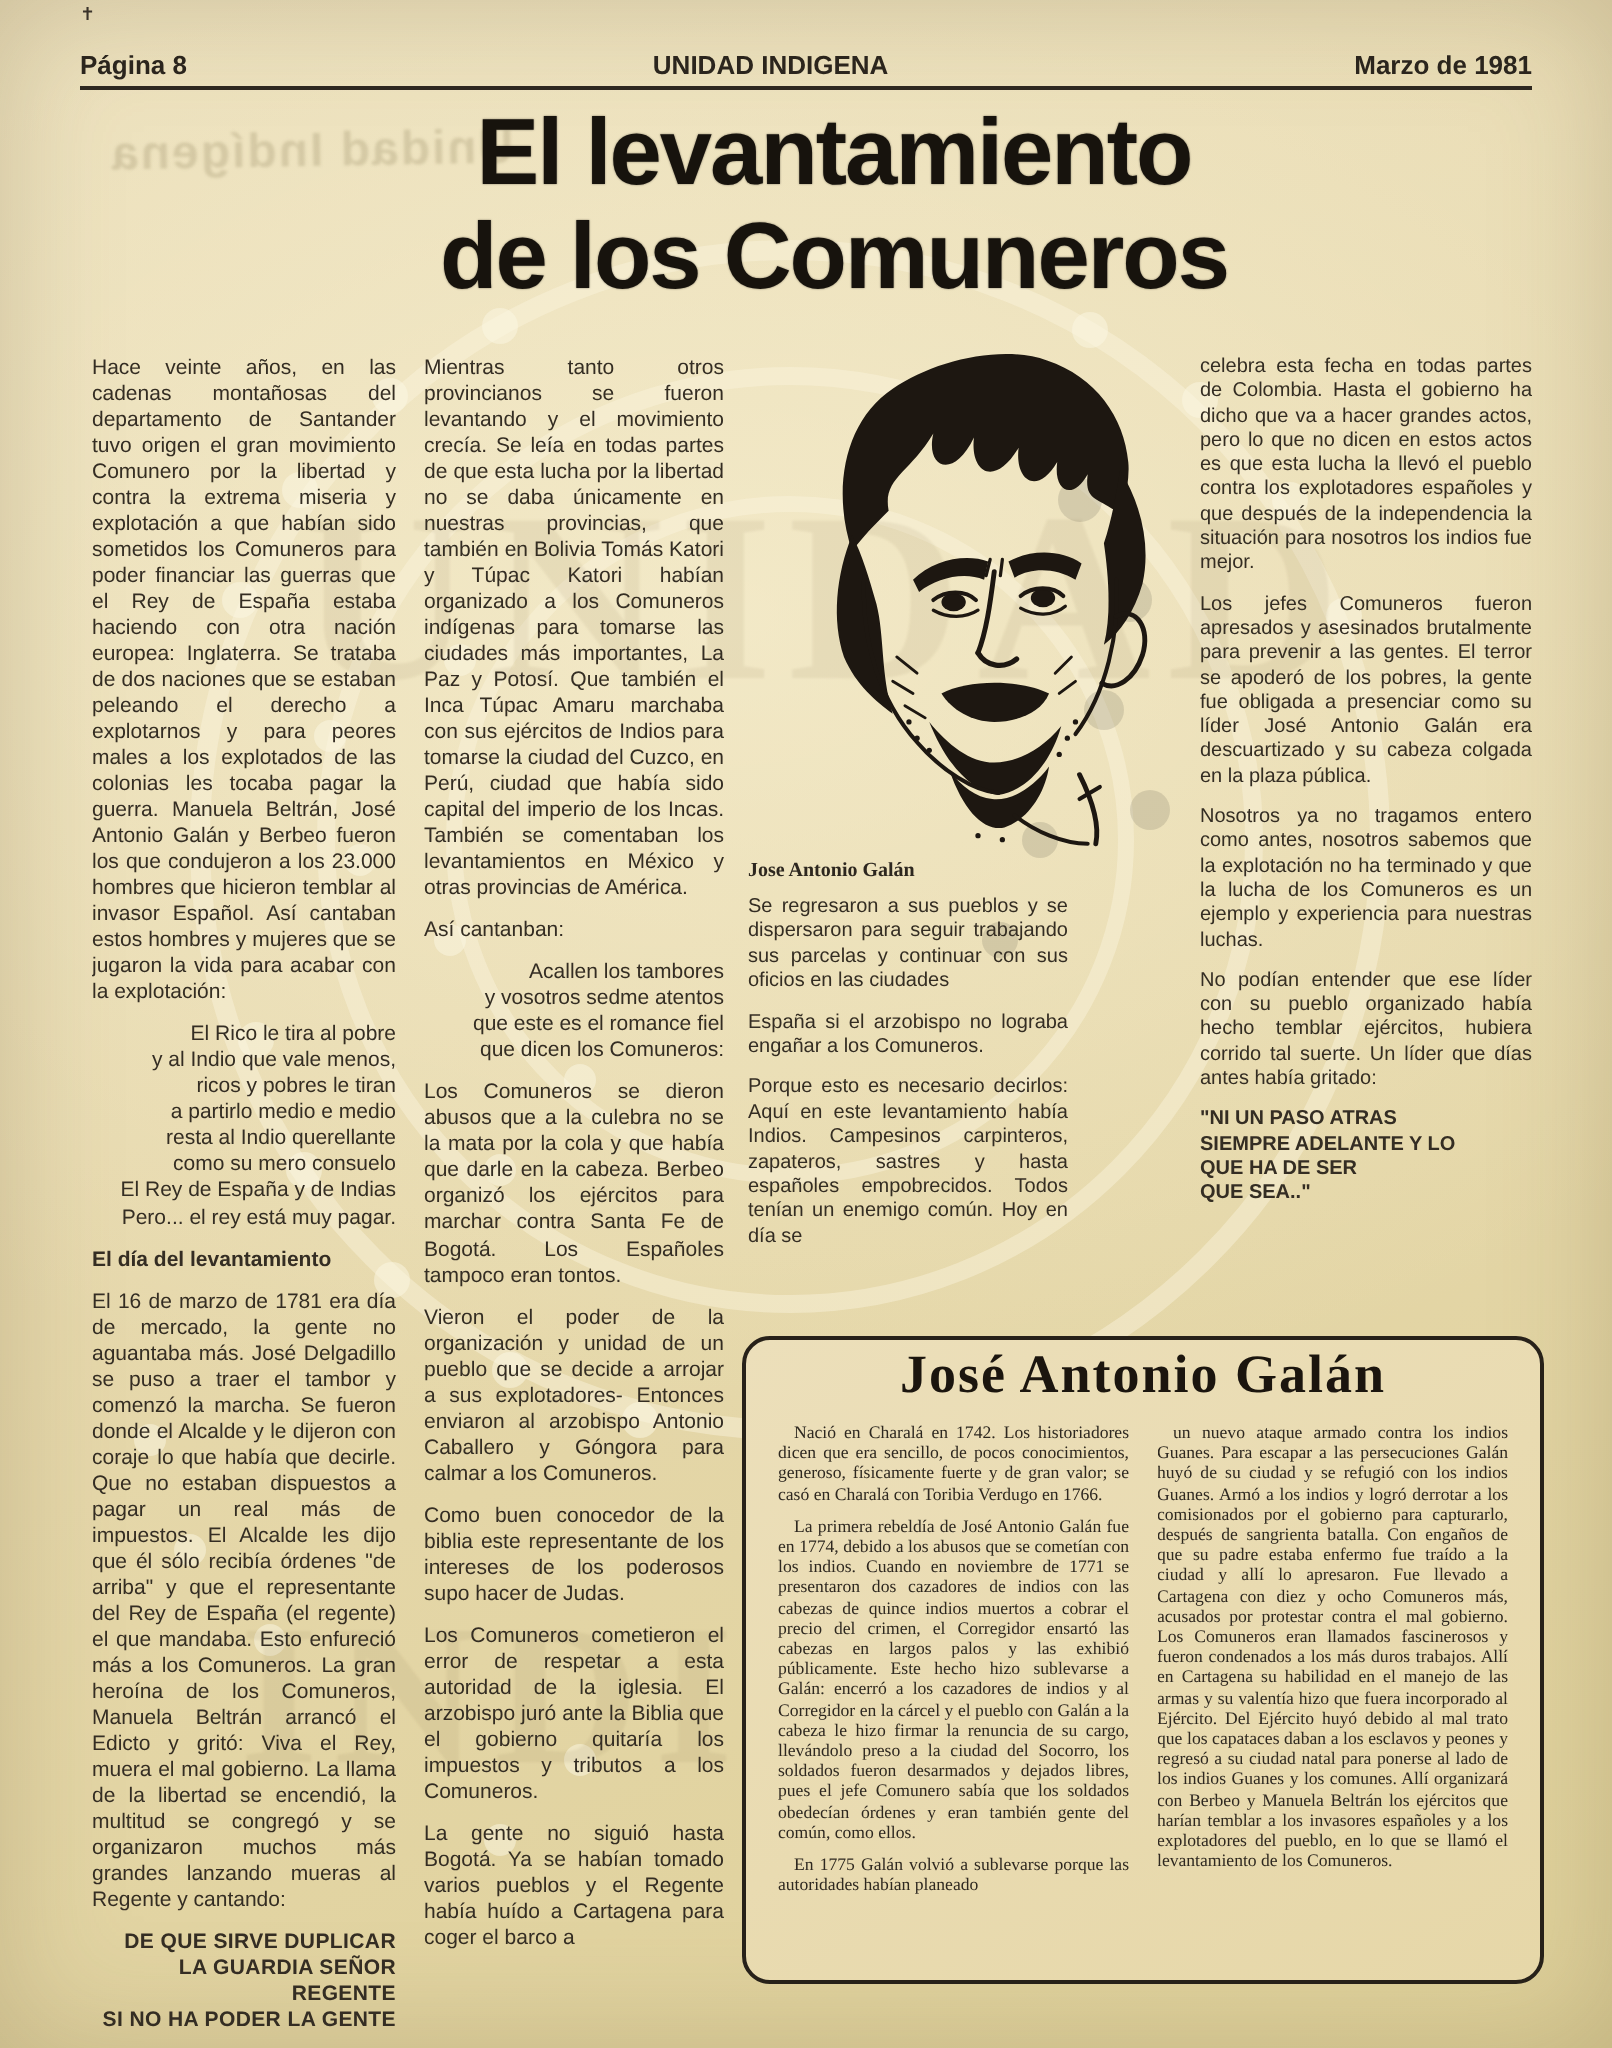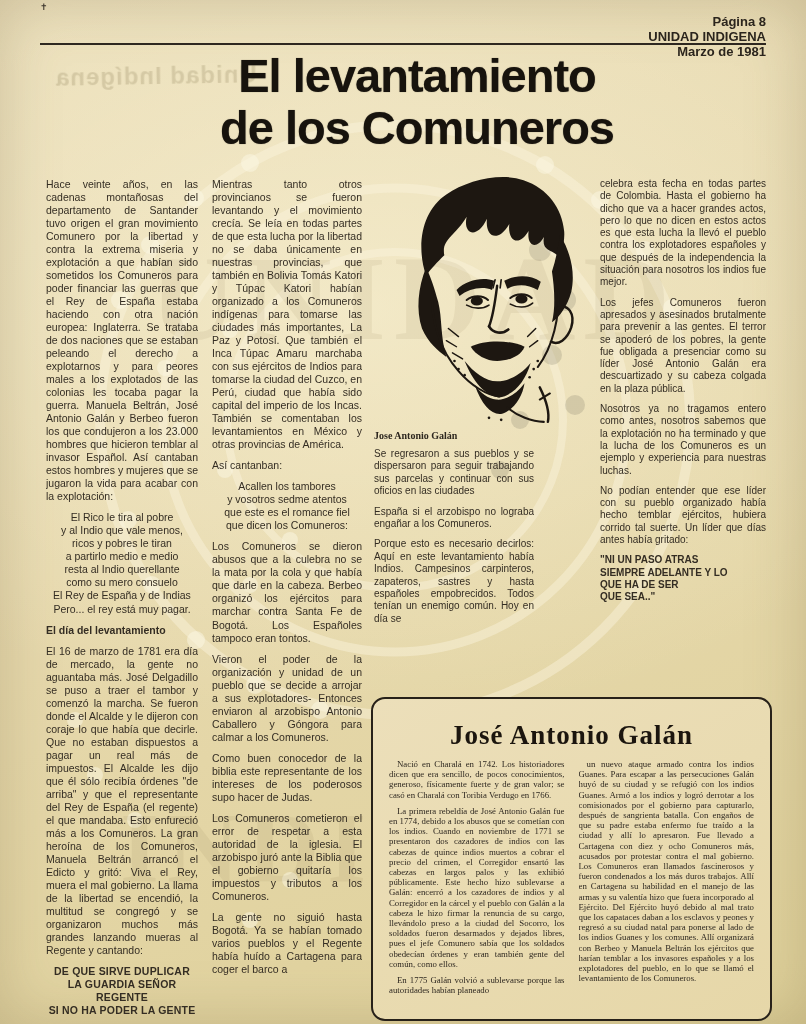--- a/index.html
+++ b/index.html
@@ -23,52 +23,52 @@
   .ghost-big{
     font-family:"Liberation Serif",serif;font-weight:bold;
     color:rgba(140,122,80,.10);letter-spacing:8px;filter:blur(.5px);
   }
   svg.wm{position:absolute;left:0;top:0;pointer-events:none;}
   
   .header{
     position:absolute;left:40px;top:14px;width:726px;height:26px;
     border-bottom:2px solid #2e2820;
     display:flex;justify-content:space-between;align-items:flex-end;
-    font-size:13px;font-weight:bold;color:#2b251d;padding-bottom:3px;flex-direction:column;
+    font-size:13px;font-weight:bold;color:#2b251d;padding-bottom:3px;
   }
   .printmark{position:absolute;left:40px;top:2px;font-size:9px;color:#3a332a;}
   
   .headline{
     position:absolute;left:0;top:50px;width:806px;text-align:center;
     font-size:47px;line-height:1.1;font-weight:bold;letter-spacing:-1px;
     color:#17130d;text-shadow:0 0 1px rgba(23,19,13,.55);padding-left:14px;
   }
   
   .col{position:absolute;font-size:10.5px;line-height:1.24;text-align:justify;overflow:hidden;}
   .col p{margin:0 0 8px 0;}
-  .poem{white-space:pre-line;text-align:center;margin:2px 0 9px 3px;}
+  .poem{white-space:pre-line;text-align:right;margin:2px 0 9px 3px;}
   .poem.caps{font-weight:bold;letter-spacing:.2px;}
   .subhead{font-weight:bold;margin:2px 0 9px 0;text-align:left;}
   #col1{left:46px;top:178px;width:152px;height:838px;}
   #col2{left:212px;top:178px;width:150px;height:838px;}
   #col3{left:374px;top:448px;width:160px;height:232px;font-size:10px;}
   #col4{left:600px;top:178px;width:166px;height:502px;font-size:10px;line-height:1.23;}
   .quote-bold{font-weight:bold;white-space:pre-line;text-align:left;margin-left:4px;}
   
   .portrait{position:absolute;left:386px;top:166px;width:206px;height:264px;}
   .caption{
     position:absolute;left:374px;top:430px;width:180px;
     font-family:"Liberation Serif",serif;font-weight:bold;font-size:10px;color:#2d271f;
   }
   
   .galan-box{
-    position:absolute;left:371px;top:697px;width:401px;height:324px;
+    position:absolute;left:371px;top:668px;width:401px;height:324px;
     border:2.5px solid #272119;border-radius:14px;
     background:linear-gradient(150deg,#ecdfba, #e6d7a8);
-    box-sizing:border-box;padding:19px 16px 10px 16px;overflow:hidden;
+    box-sizing:border-box;padding:0 16px 10px 16px;overflow:hidden;
   }
   .galan-box h2{
     margin:2px 0 8px 0;text-align:center;
     font-family:"Liberation Serif",serif;font-size:27px;letter-spacing:1px;
     color:#1b150e;font-weight:bold;
   }
   .box-cols{display:flex;gap:14px;}
   .box-col{
     flex:1;font-family:"Liberation Serif",serif;font-size:8.8px;line-height:1.16;
     text-align:justify;color:#2e2820;overflow:hidden;height:252px;

